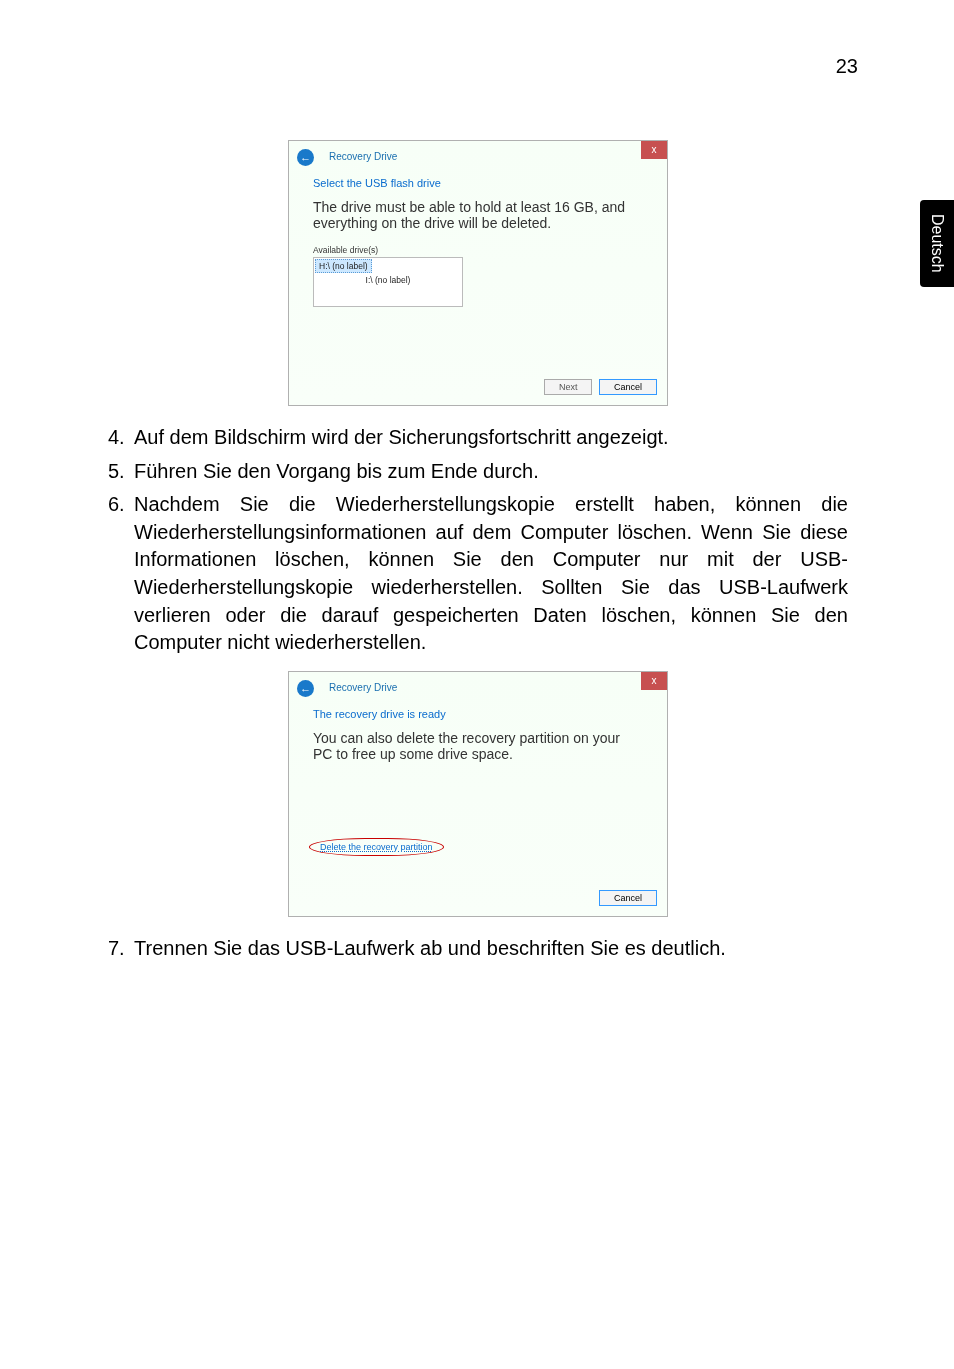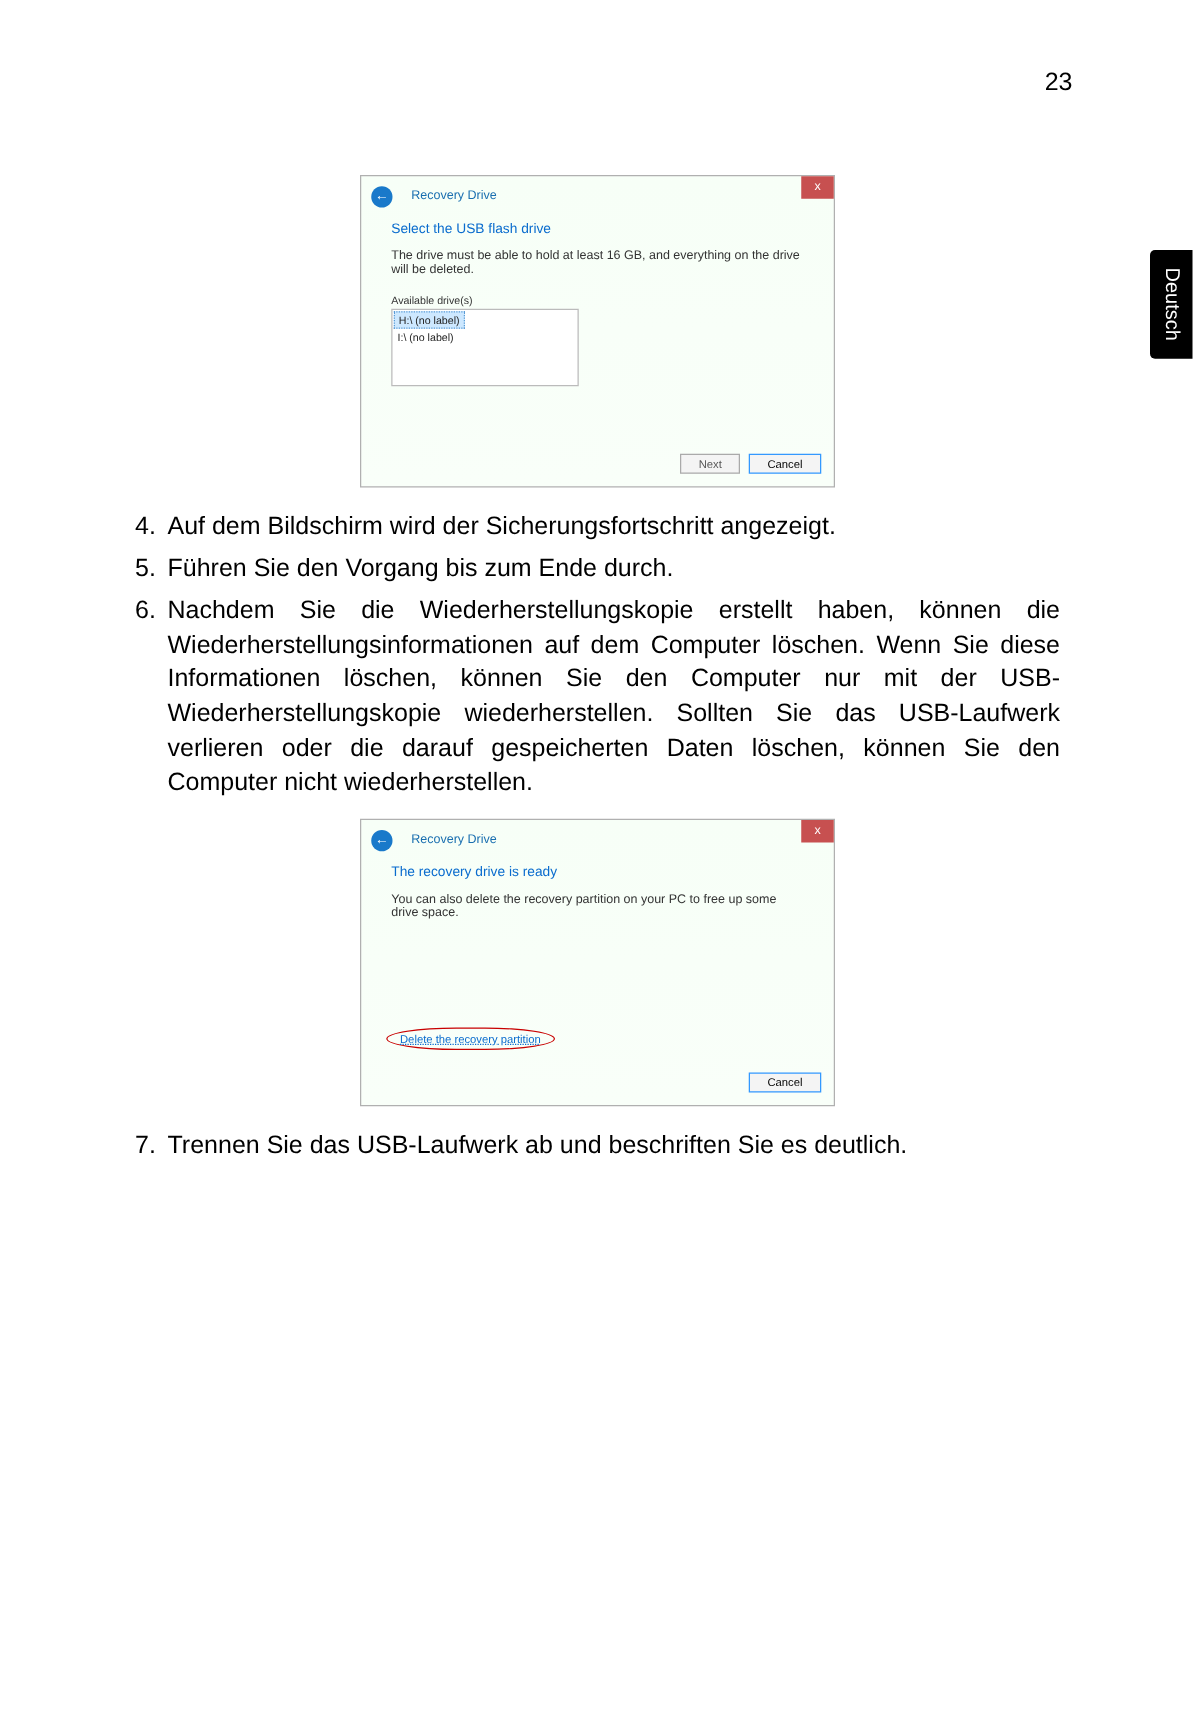--- a/index.html
+++ b/index.html
@@ -87,60 +87,62 @@
   .dialog .body {
     padding: 10px 24px 14px 24px;
     min-height: 190px;
   }
   .dialog .heading {
     color: #0a6cce;
     font-size: 11px;
     margin-bottom: 10px;
   }
   .dialog .instr {
-    font-size: 10px;
+    font-size: 14px;
     color: #333;
     margin-bottom: 14px;
   }
   .dialog .listlabel {
     font-size: 8.5px;
     color: #333;
     margin-bottom: 2px;
   }
   .dialog .drivebox {
     border: 1px solid #bbb;
     width: 150px;
-    height: 62px;
+    height: 50px;
     padding: 0;
     background: #fff;
     font-size: 8.5px;
   }
   .dialog .drivebox .sel {
     background: #cde8ff;
     border: 1px dotted #5a9bd5;
     padding: 1px 3px;
     margin: 1px;
     display: inline-block;
   }
   .dialog .drivebox .unsel {
     padding: 1px 4px;
     display: block;
+    text-align: center;
   }
   .dialog .footer {
     text-align: right;
     padding: 6px 10px 10px 10px;
   }
   .dialog .btn {
     display: inline-block;
     border: 1px solid #aaa;
     background: #f4f4f4;
     padding: 2px 14px;
     font-size: 9px;
     margin-left: 4px;
     color: #555;
+    margin-top: 16px;
   }
   .dialog .btn.primary {
     border: 1px solid #3399ff;
     color: #000;
   }
   .dialog .linkoval {
     display: inline-block;
     border: 1.5px solid #c80000;
     border-radius: 50% / 60%;
     padding: 3px 10px;

